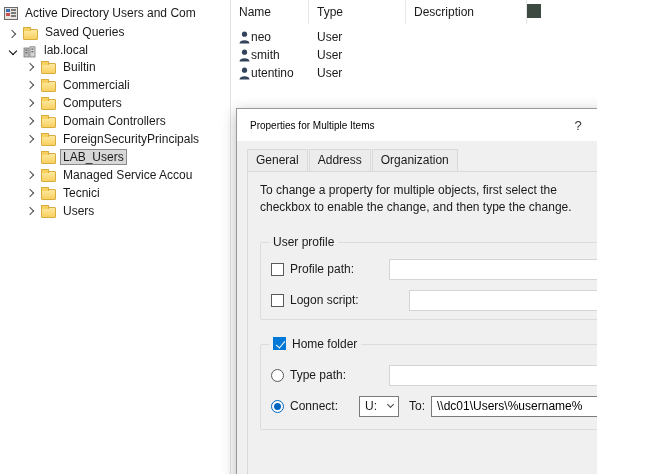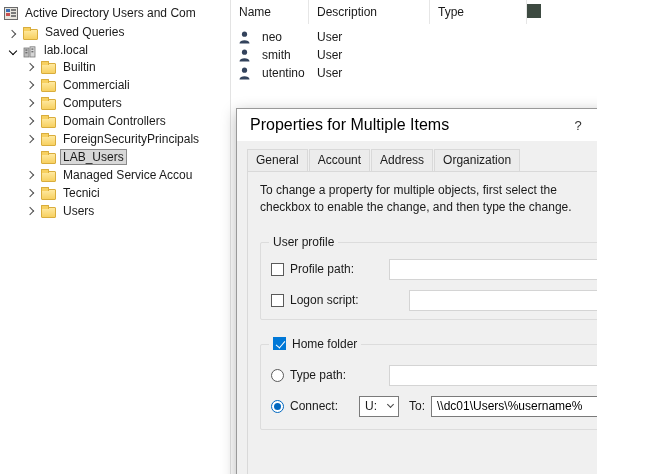--- a/index.html
+++ b/index.html
@@ -33,31 +33,31 @@
   .list-panel { position:absolute; left:231px; top:0; width:425px; height:100%; }
   .list-header { display:flex; height:24px; align-items:stretch; }
   .hcol { display:flex; align-items:center; padding-left:8px; border-right:1px solid #e6e6e6; color:#1a1a1a; }
   .hcol.c1 { width:78px; }
   .hcol.c2 { width:97px; }
   .hcol.c3 { width:121px; }
   .hcol.c4 { flex:1; border-right:none; }
   .header-fragment { position:absolute; left:296px; top:4px; width:14px; height:14px; background:#3d4a41; }
   .list-rows { padding-top:4px; }
   .list-row { display:flex; align-items:center; height:18px; }
-  .cell { display:flex; align-items:center; gap:11px; padding-left:8px; overflow:hidden; }
+  .cell { display:flex; align-items:center; gap:0; padding-left:8px; overflow:hidden; }
   .cell.c1 { width:78px; }
   .cell.c2 { width:97px; }
   .cell.c3 { width:121px; }
   .user-glyph { flex:0 0 12px; display:inline-flex; }
 
   
   .dialog { position:absolute; left:236px; top:108px; width:397px; height:500px;
     background:#f0f0f0; border:1px solid #999; box-shadow:0 4px 14px rgba(0,0,0,.28); }
   .titlebar { height:32px; background:#fff; display:flex; align-items:center; }
-  .title-text { flex:1; padding-left:13px; font-size:16px; color:#000; }
+  .title-text { flex:1; padding-left:13px; font-size:10px; color:#000; }
   .title-btn { width:36px; height:31px; display:flex; align-items:center; justify-content:center;
     font-size:13px; color:#333; cursor:default; }
   .title-btn.close { font-size:17px; }
 
   .tabs { display:flex; margin:8px 10px 0 10px; position:relative; z-index:2; }
   .tab { padding:3px 8px 4px 8px; border:1px solid #d9d9d9; border-bottom:none; background:#ececec;
     margin-right:1px; color:#1a1a1a; }
   .tab.active { background:#f0f0f0; padding:4px 9px 5px 9px; margin-top:-2px; margin-bottom:-1px; }
 
   .tab-page { margin:0 10px; border:1px solid #d9d9d9; background:#f0f0f0; padding:10px 12px 14px 12px;
@@ -191,22 +191,22 @@
       <span class="tree-label">Users</span>
     </div>
 
   </div>
 
   <div class="divider"></div>
 
   <div class="list-panel">
     <div class="list-header">
       <div class="hcol c1">Name</div>
+      <div class="hcol c2">Type</div>
       <div class="hcol c3">Description</div>
-      <div class="hcol c2">Type</div>
       <div class="hcol c4"></div>
     </div>
     <div class="header-fragment"></div>
 
     <div class="list-rows">
       <div class="list-row">
         <span class="cell c1">
           <span class="user-glyph">
             <svg width="11" height="13" viewBox="0 0 11 13">
                 <circle cx="5.5" cy="3.2" r="2.6" fill="#33435c"></circle>
@@ -249,21 +249,20 @@
 
   <div class="dialog">
     <div class="titlebar">
       <span class="title-text">Properties for Multiple Items</span>
       <span class="title-btn">?</span>
       <span class="title-btn close">×</span>
     </div>
 
     <div class="tabs">
       <span class="tab">General</span>
-      <span class="tab">Account</span>
       <span class="tab">Address</span>
       <span class="tab">Organization</span>
     </div>
 
     <div class="tab-page">
       <p class="instruction">To change a property for multiple objects, first select the checkbox to enable the change, and then type the change.</p>
 
       <div class="groupbox">
         <span class="legend">User profile</span>
 

